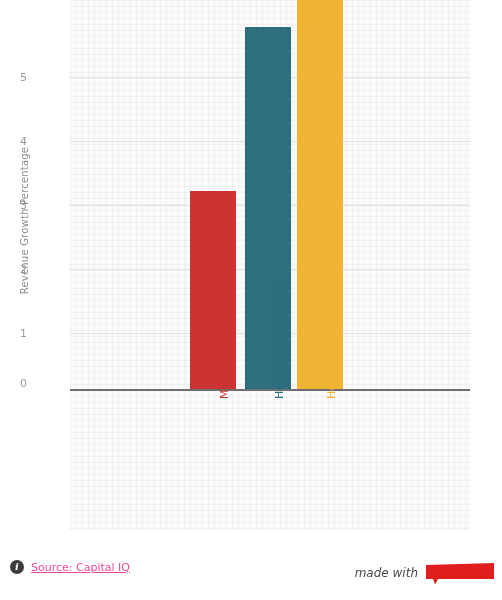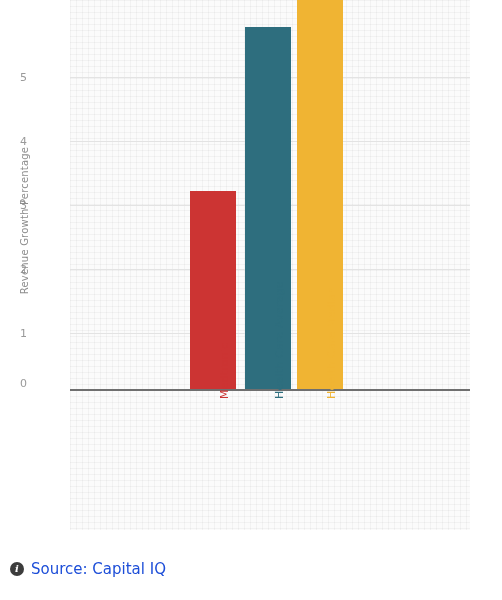--- a/index.html
+++ b/index.html
@@ -94,22 +94,23 @@
   .info-icon{
     width:14px;height:14px;border-radius:50%;
     background:#3c3c3c;
     color:#ffffff;
     font-size:10px;font-style:italic;font-weight:bold;
     display:flex;align-items:center;justify-content:center;
     font-family:"DejaVu Serif", serif;
     line-height:1;
   }
   .source-text{
-    font-size:15px;color:#1d4ed8;
+    font-size:11px;color:#ec4899;
     font-family:"DejaVu Sans", sans-serif;
+    text-decoration:underline;
   }
   .madewith-wrap{
     position:absolute;right:8px;top:18px;
     display:flex;align-items:center;gap:8px;
   }
   .madewith-text{
     font-size:12px;color:#4a4a4a;font-style:italic;
   }
   .brand-logo{
     position:relative;
@@ -151,15 +152,23 @@
 
   <div class="yaxis-title">Revenue Growth Percentage</div>
 
   <div class="footer">
 
     <div class="source-wrap">
       <span class="info-icon">i</span>
       <span class="source-text">Source: Capital IQ</span>
     </div>
 
+    <div class="madewith-wrap">
+      <span class="madewith-text">made with</span>
+      <span class="brand-logo">
+        <svg width="68" height="22" viewBox="0 0 68 22" xmlns="http://www.w3.org/2000/svg">
+          <path d="M0 2 L68 0 L68 16 L12 16 L9 21.5 L7 16 L0 16 Z" fill="#e01e1e"></path>
+        </svg>
+      </span>
+    </div>
   </div>
 
 </div>
 
 </body></html>

